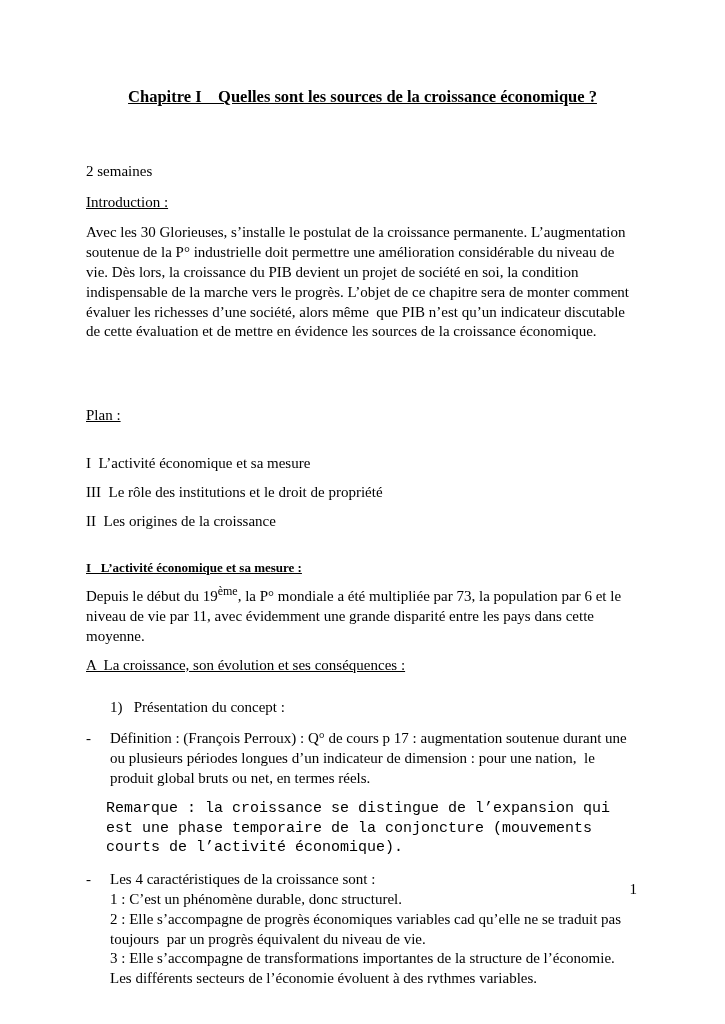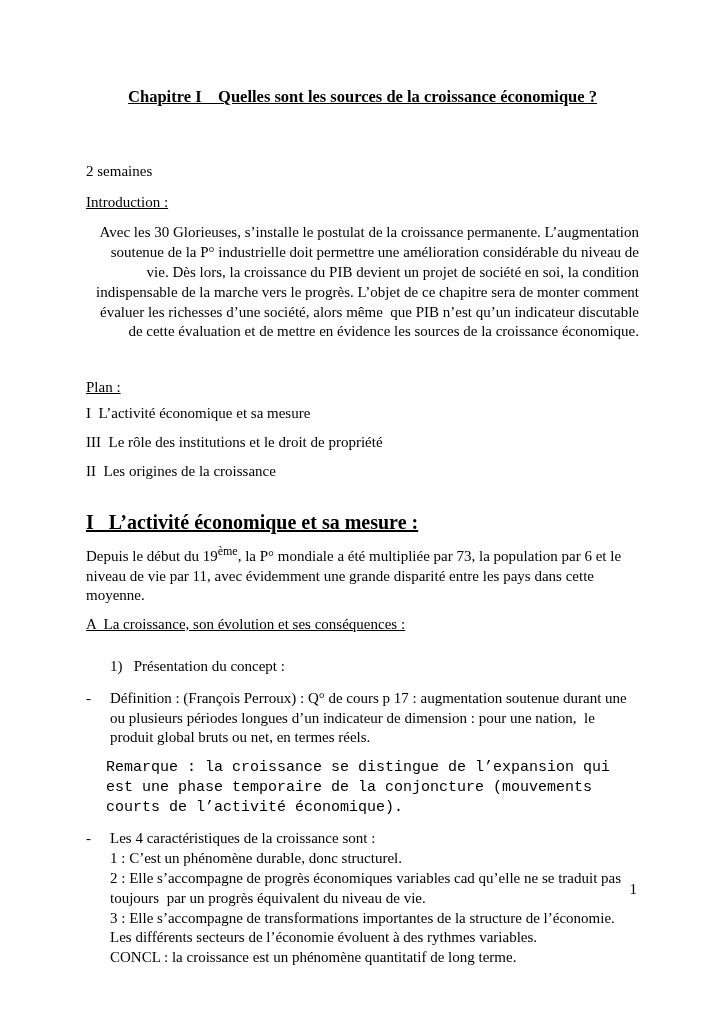--- a/index.html
+++ b/index.html
@@ -25,27 +25,27 @@
   .b { font-weight: bold; }
 
   .doc-title {
     text-align: center;
     font-size: 16.5px;
     font-weight: bold;
     margin-bottom: 54px;
   }
   .duration { margin-bottom: 11px; }
   .intro-heading { margin-bottom: 11px; }
-  .intro-paragraph { margin-bottom: 36px; text-align: right; }
-  .plan-heading { margin-bottom: 6px; }
+  .intro-paragraph { margin-bottom: 64px; }
+  .plan-heading { margin-bottom: 28px; }
   .plan-item { margin-bottom: 9px; }
   .section-heading {
     margin-top: 28px;
     margin-bottom: 11px;
-    font-size: 20px;
+    font-size: 13px;
   }
   .para { margin-bottom: 9px; }
   .subsection-heading { margin-top: 3px; margin-bottom: 22px; }
   .point-heading { margin-left: 24px; margin-bottom: 12px; }
 
   .bullet {
     display: flex;
     margin-bottom: 10px;
   }
   .bullet .dash {

